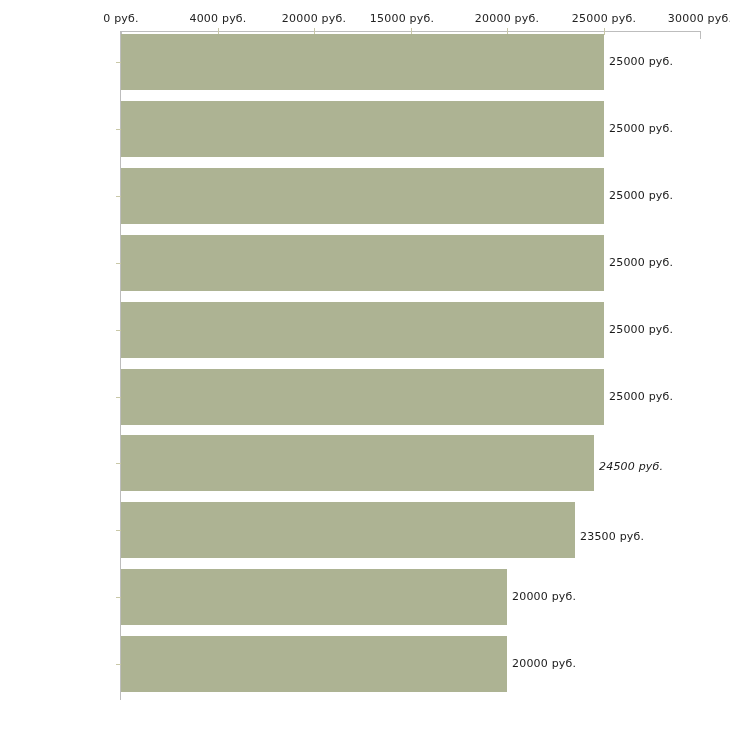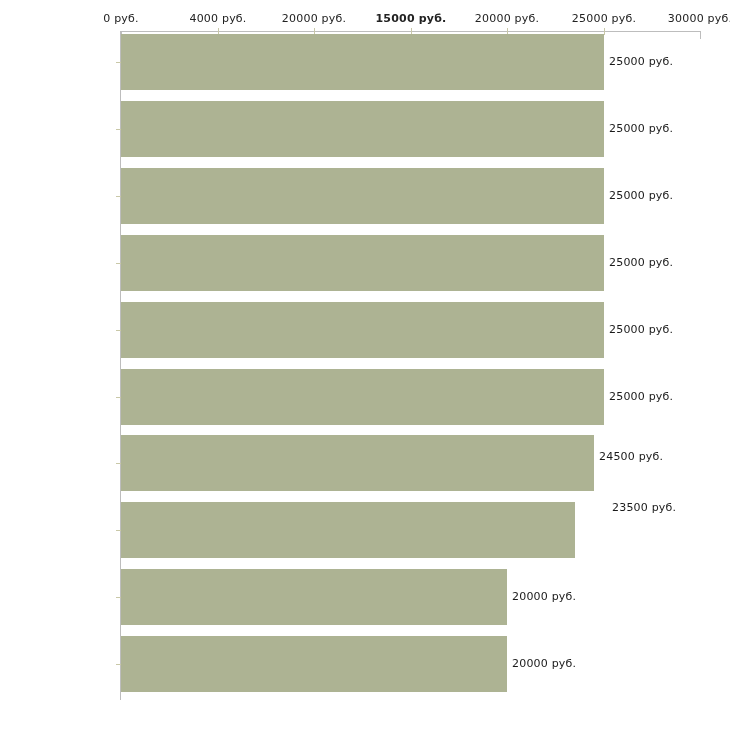--- a/index.html
+++ b/index.html
@@ -85,21 +85,21 @@
   <div class="axis-left-line"></div>
 
   <div id="ticks-layer">
       <div class="tick-mark edge" style="left: 121px;"></div>
       <div class="tick-label" style="left: 121px;">0 руб.</div>
       <div class="tick-mark" style="left: 218px;"></div>
       <div class="tick-label" style="left: 218px;">4000 руб.</div>
       <div class="tick-mark" style="left: 314px;"></div>
       <div class="tick-label" style="left: 314px;">20000 руб.</div>
       <div class="tick-mark" style="left: 411px;"></div>
-      <div class="tick-label" style="left: 411px; font-weight: bold;">15000 руб.</div>
+      <div class="tick-label" style="left: 402px;">15000 руб.</div>
       <div class="tick-mark" style="left: 507px;"></div>
       <div class="tick-label" style="left: 507px;">20000 руб.</div>
       <div class="tick-mark" style="left: 604px;"></div>
       <div class="tick-label" style="left: 604px;">25000 руб.</div>
       <div class="tick-mark edge" style="left: 700px;"></div>
       <div class="tick-label" style="left: 700px;">30000 руб.</div>
     </div>
   <div id="cats-layer">
       <div class="cat-tick" style="top: 62px;"></div>
       <div class="cat-tick" style="top: 129px;"></div>
@@ -119,22 +119,22 @@
       <div class="bar-value" style="left: 609px; top: 121.9px;">25000 руб.</div>
       <div class="bar" style="top: 168px; height: 56px; width: 483px; background: rgb(173, 179, 147);"></div>
       <div class="bar-value" style="left: 609px; top: 188.8px;">25000 руб.</div>
       <div class="bar" style="top: 235px; height: 56px; width: 483px; background: rgb(173, 179, 147);"></div>
       <div class="bar-value" style="left: 609px; top: 255.7px;">25000 руб.</div>
       <div class="bar" style="top: 302px; height: 56px; width: 483px; background: rgb(173, 179, 147);"></div>
       <div class="bar-value" style="left: 609px; top: 322.6px;">25000 руб.</div>
       <div class="bar" style="top: 369px; height: 56px; width: 483px; background: rgb(173, 179, 147);"></div>
       <div class="bar-value" style="left: 609px; top: 389.5px;">25000 руб.</div>
       <div class="bar" style="top: 435px; height: 56px; width: 473px; background: rgb(173, 179, 147);"></div>
-      <div class="bar-value" style="left: 599px; top: 450px;">24500 руб.</div>
+      <div class="bar-value" style="left: 599px; top: 460px; font-style: italic;">24500 руб.</div>
       <div class="bar" style="top: 502px; height: 56px; width: 454px; background: rgb(173, 179, 147);"></div>
-      <div class="bar-value" style="left: 580px; top: 501px; margin-left: 32px;">23500 руб.</div>
+      <div class="bar-value" style="left: 580px; top: 530px;">23500 руб.</div>
       <div class="bar" style="top: 569px; height: 56px; width: 386px; background: rgb(173, 179, 147);"></div>
       <div class="bar-value" style="left: 512px; top: 590.2px;">20000 руб.</div>
       <div class="bar" style="top: 636px; height: 56px; width: 386px; background: rgb(173, 179, 147);"></div>
       <div class="bar-value" style="left: 512px; top: 657.1px;">20000 руб.</div>
     </div>
 
 </div>
 
 </body></html>

